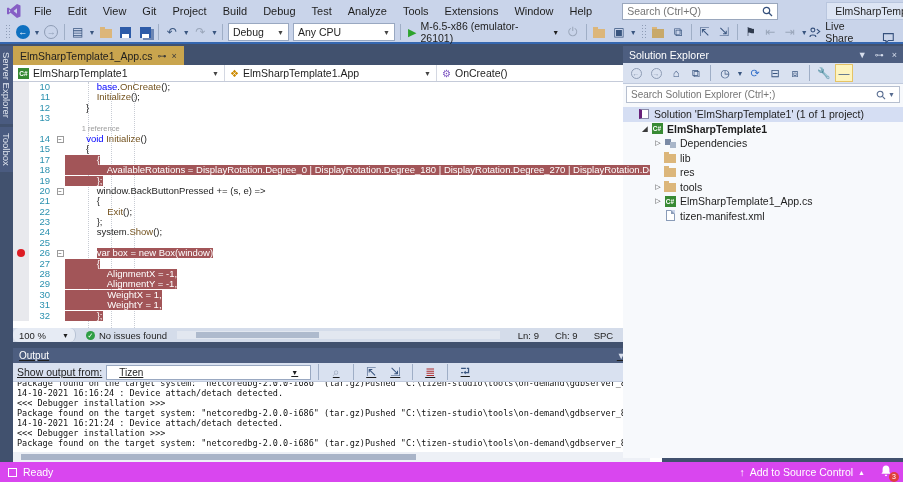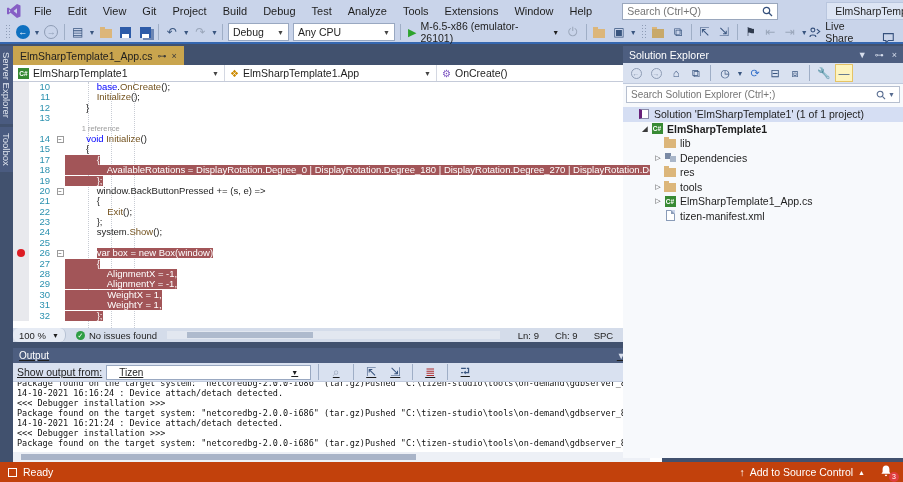--- a/index.html
+++ b/index.html
@@ -69,21 +69,21 @@
   .cl .txt { flex:1; overflow:hidden; white-space:pre; }
   .kw { color:#0000FF; } .me { color:#74531F; }
   .lens { color:#9D9D9D; font-size:7.5px; font-family:"Liberation Sans", sans-serif; }
   .hl { background:#A25558; color:#fff; }
   .marker-blue { position:absolute; left:1px; right:1px; height:2px; background:#3B6BC8; }
   .marker-red { position:absolute; left:2px; width:7px; height:6px; background:#C0392B; }
   .sb-arrow { position:absolute; left:0; right:0; text-align:center; font-size:7px; color:#8893A6; }
 
   
   .estatus { position:absolute; left:0; right:0; bottom:120px; height:14px; background:#D4DCEA; display:flex; align-items:center; font-size:9.5px; color:#1e1e1e; }
-  .ezoom { display:flex; align-items:center; gap:6px; background:#E6EBF4; height:100%; padding:0 6px; border-right:1px solid #B7C2D4;border-radius:6px; }
+  .ezoom { display:flex; align-items:center; gap:16px; background:#E6EBF4; height:100%; padding:0 6px; border-right:1px solid #B7C2D4;border-radius:6px; }
   .echeck { width:9px; height:9px; border-radius:50%; background:#2F9E44; color:#fff; font-size:7px; line-height:9px; text-align:center; display:inline-block; margin:0 4px 0 10px; }
   .ehscroll { flex:1; height:8px; margin:0 10px; background:#E2E7F0; position:relative; }
   .ehscroll .thumb { position:absolute; left:6%; width:38%; top:1px; bottom:1px; background:#AEBACD; }
   .estatus .fld { padding:0 8px; }
 
   
   .output { position:absolute; left:0; right:0; bottom:0; height:114px; background:#fff;text-decoration:underline; }
   .out-head { height:15px; background:#4D5E80; color:#fff; display:flex; align-items:center; padding:0 6px; font-size:10px; }
   .out-head .hicons { margin-left:auto; display:flex; gap:8px; font-size:9px; color:#D7DEEC; }
   .out-toolbar { height:19px; background:#D9E1F0; display:flex; align-items:center; padding:0 4px; font-size:10.5px; gap:4px; border-bottom:1px solid #C0CADD; }
@@ -116,21 +116,21 @@
   .i-folder::before { content:""; position:absolute; top:-2px; left:0; width:5px; height:2px; background:#DCB67A; }
   .i-cs { background:#388A34; color:#fff; font-size:6.5px; font-weight:bold; width:11px; height:11px; line-height:11px; text-align:center; }
   .i-sol { width:10px; height:10px; background:#fff; border:1px solid #8A8AA8; border-left:3px solid #68217A; }
   .i-dep { width:11px; height:9px; position:relative; }
   .i-dep::before, .i-dep::after { content:""; position:absolute; width:6px; height:6px; background:#7A8AA5; }
   .i-dep::before { left:0; top:0; } .i-dep::after { right:0; bottom:0; background:#A9B6C9; }
   .i-xml { width:9px; height:11px; background:#fff; border:1px solid #8A9CB8; position:relative; }
   .i-xml::after { content:""; position:absolute; right:-1px; top:-1px; border:2px solid #C9D4EA; border-left-color:#8A9CB8; border-bottom-color:#8A9CB8; }
 
   
-  .statusbar { position:absolute; left:0; right:0; bottom:0; height:20px; background:#c2410c; color:#fff; display:flex; align-items:center; padding:0 8px; font-size:10.5px; }
+  .statusbar { position:absolute; left:0; right:0; bottom:0; height:20px; background:#d946ef; color:#fff; display:flex; align-items:center; padding:0 8px; font-size:10.5px; }
   .sb-left { display:flex; align-items:center; gap:6px; }
   .sb-sq { width:9px; height:9px; border:1px solid #fff; display:inline-block; }
   .sb-right { margin-left:auto; display:flex; align-items:center; gap:14px; }
   .srcctl { display:flex; align-items:center; gap:5px; }
   .bellwrap { position:relative; width:16px; height:16px; }
   .badge { position:absolute; right:-4px; bottom:-2px; background:#E03E3E; color:#fff; font-size:7px; width:10px; height:10px; border-radius:50%; text-align:center; line-height:10px; }
   svg { display:block; }
 </style>
 </head>
 <body>
@@ -424,32 +424,32 @@
           <span>Solution 'ElmSharpTemplate1' (1 of 1 project)</span>
         </div>
         <div class="trow bold" style="padding-left:17px">
           <span class="texp">◢</span>
           <span class="ticonbox">
             <span class="i-cs">C#</span>
           </span>
           <span>ElmSharpTemplate1</span>
         </div>
         <div class="trow" style="padding-left:30px">
+          <span class="texp">▷</span>
+          <span class="ticonbox">
+            <span class="i-dep"></span>
+          </span>
+          <span>Dependencies</span>
+        </div>
+        <div class="trow" style="padding-left:30px">
           <span class="texp"></span>
           <span class="ticonbox">
             <span class="i-folder"></span>
           </span>
           <span>lib</span>
-        </div>
-        <div class="trow" style="padding-left:30px">
-          <span class="texp">▷</span>
-          <span class="ticonbox">
-            <span class="i-dep"></span>
-          </span>
-          <span>Dependencies</span>
         </div>
         <div class="trow" style="padding-left:30px">
           <span class="texp"></span>
           <span class="ticonbox">
             <span class="i-folder"></span>
           </span>
           <span>res</span>
         </div>
         <div class="trow" style="padding-left:30px">
           <span class="texp">▷</span>

